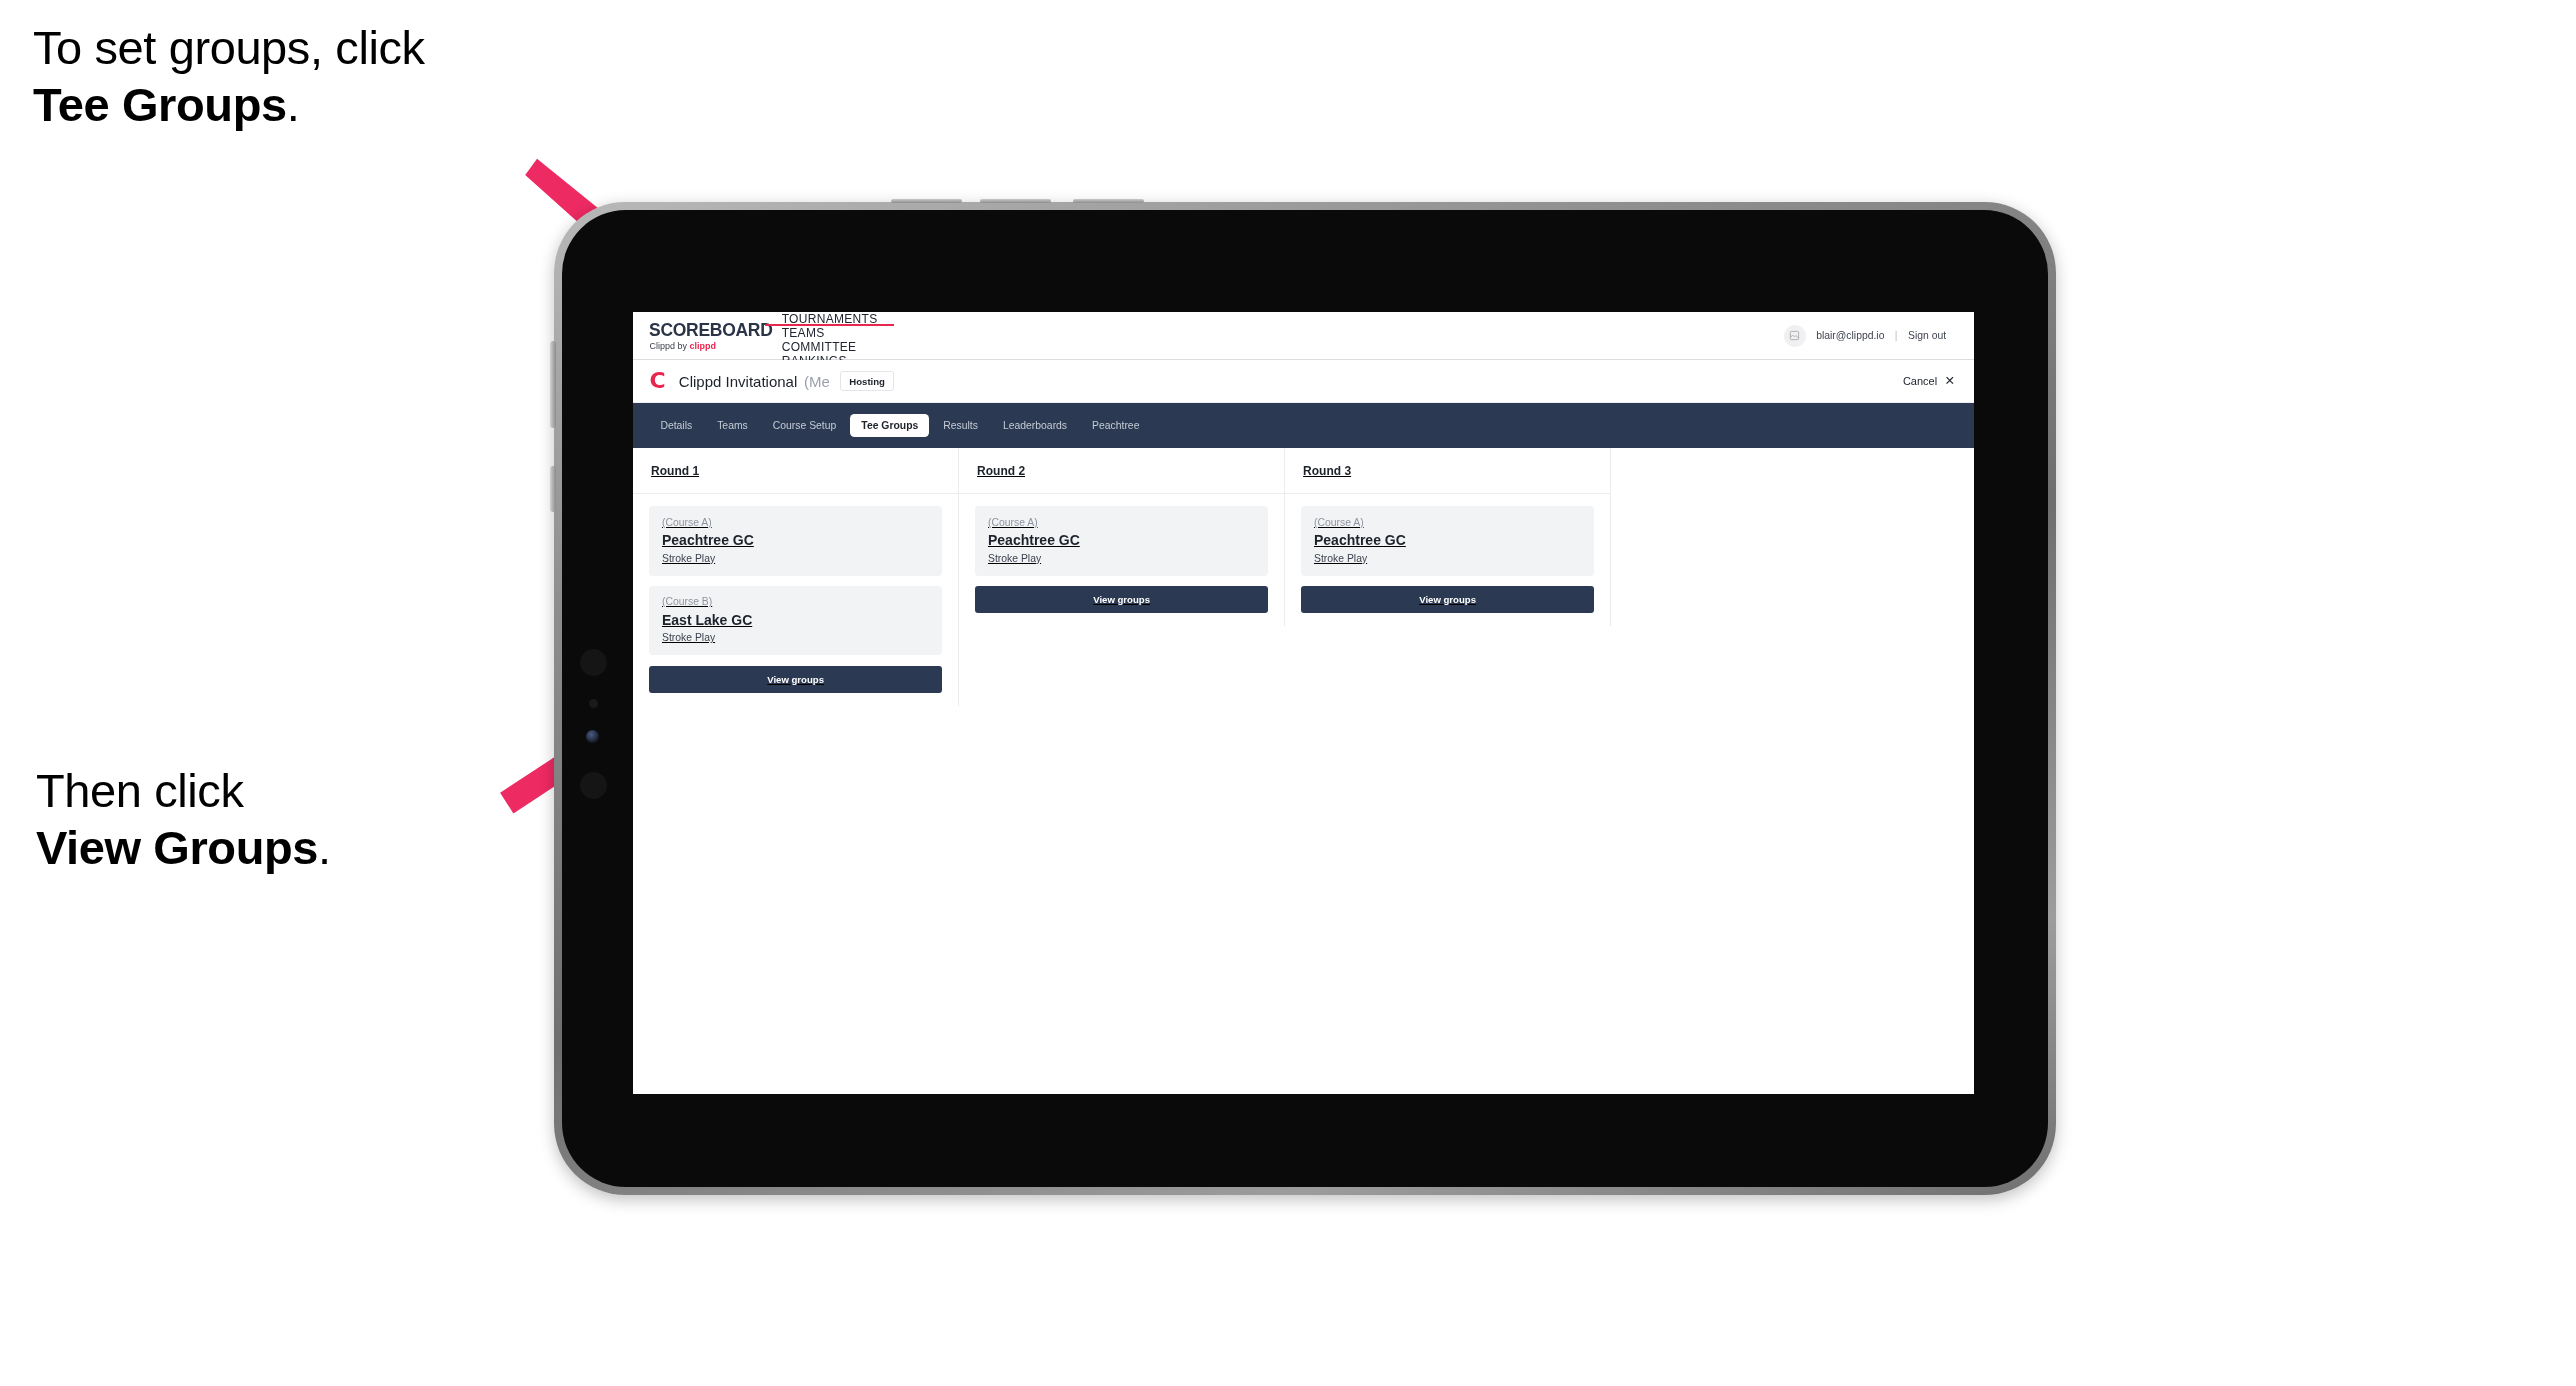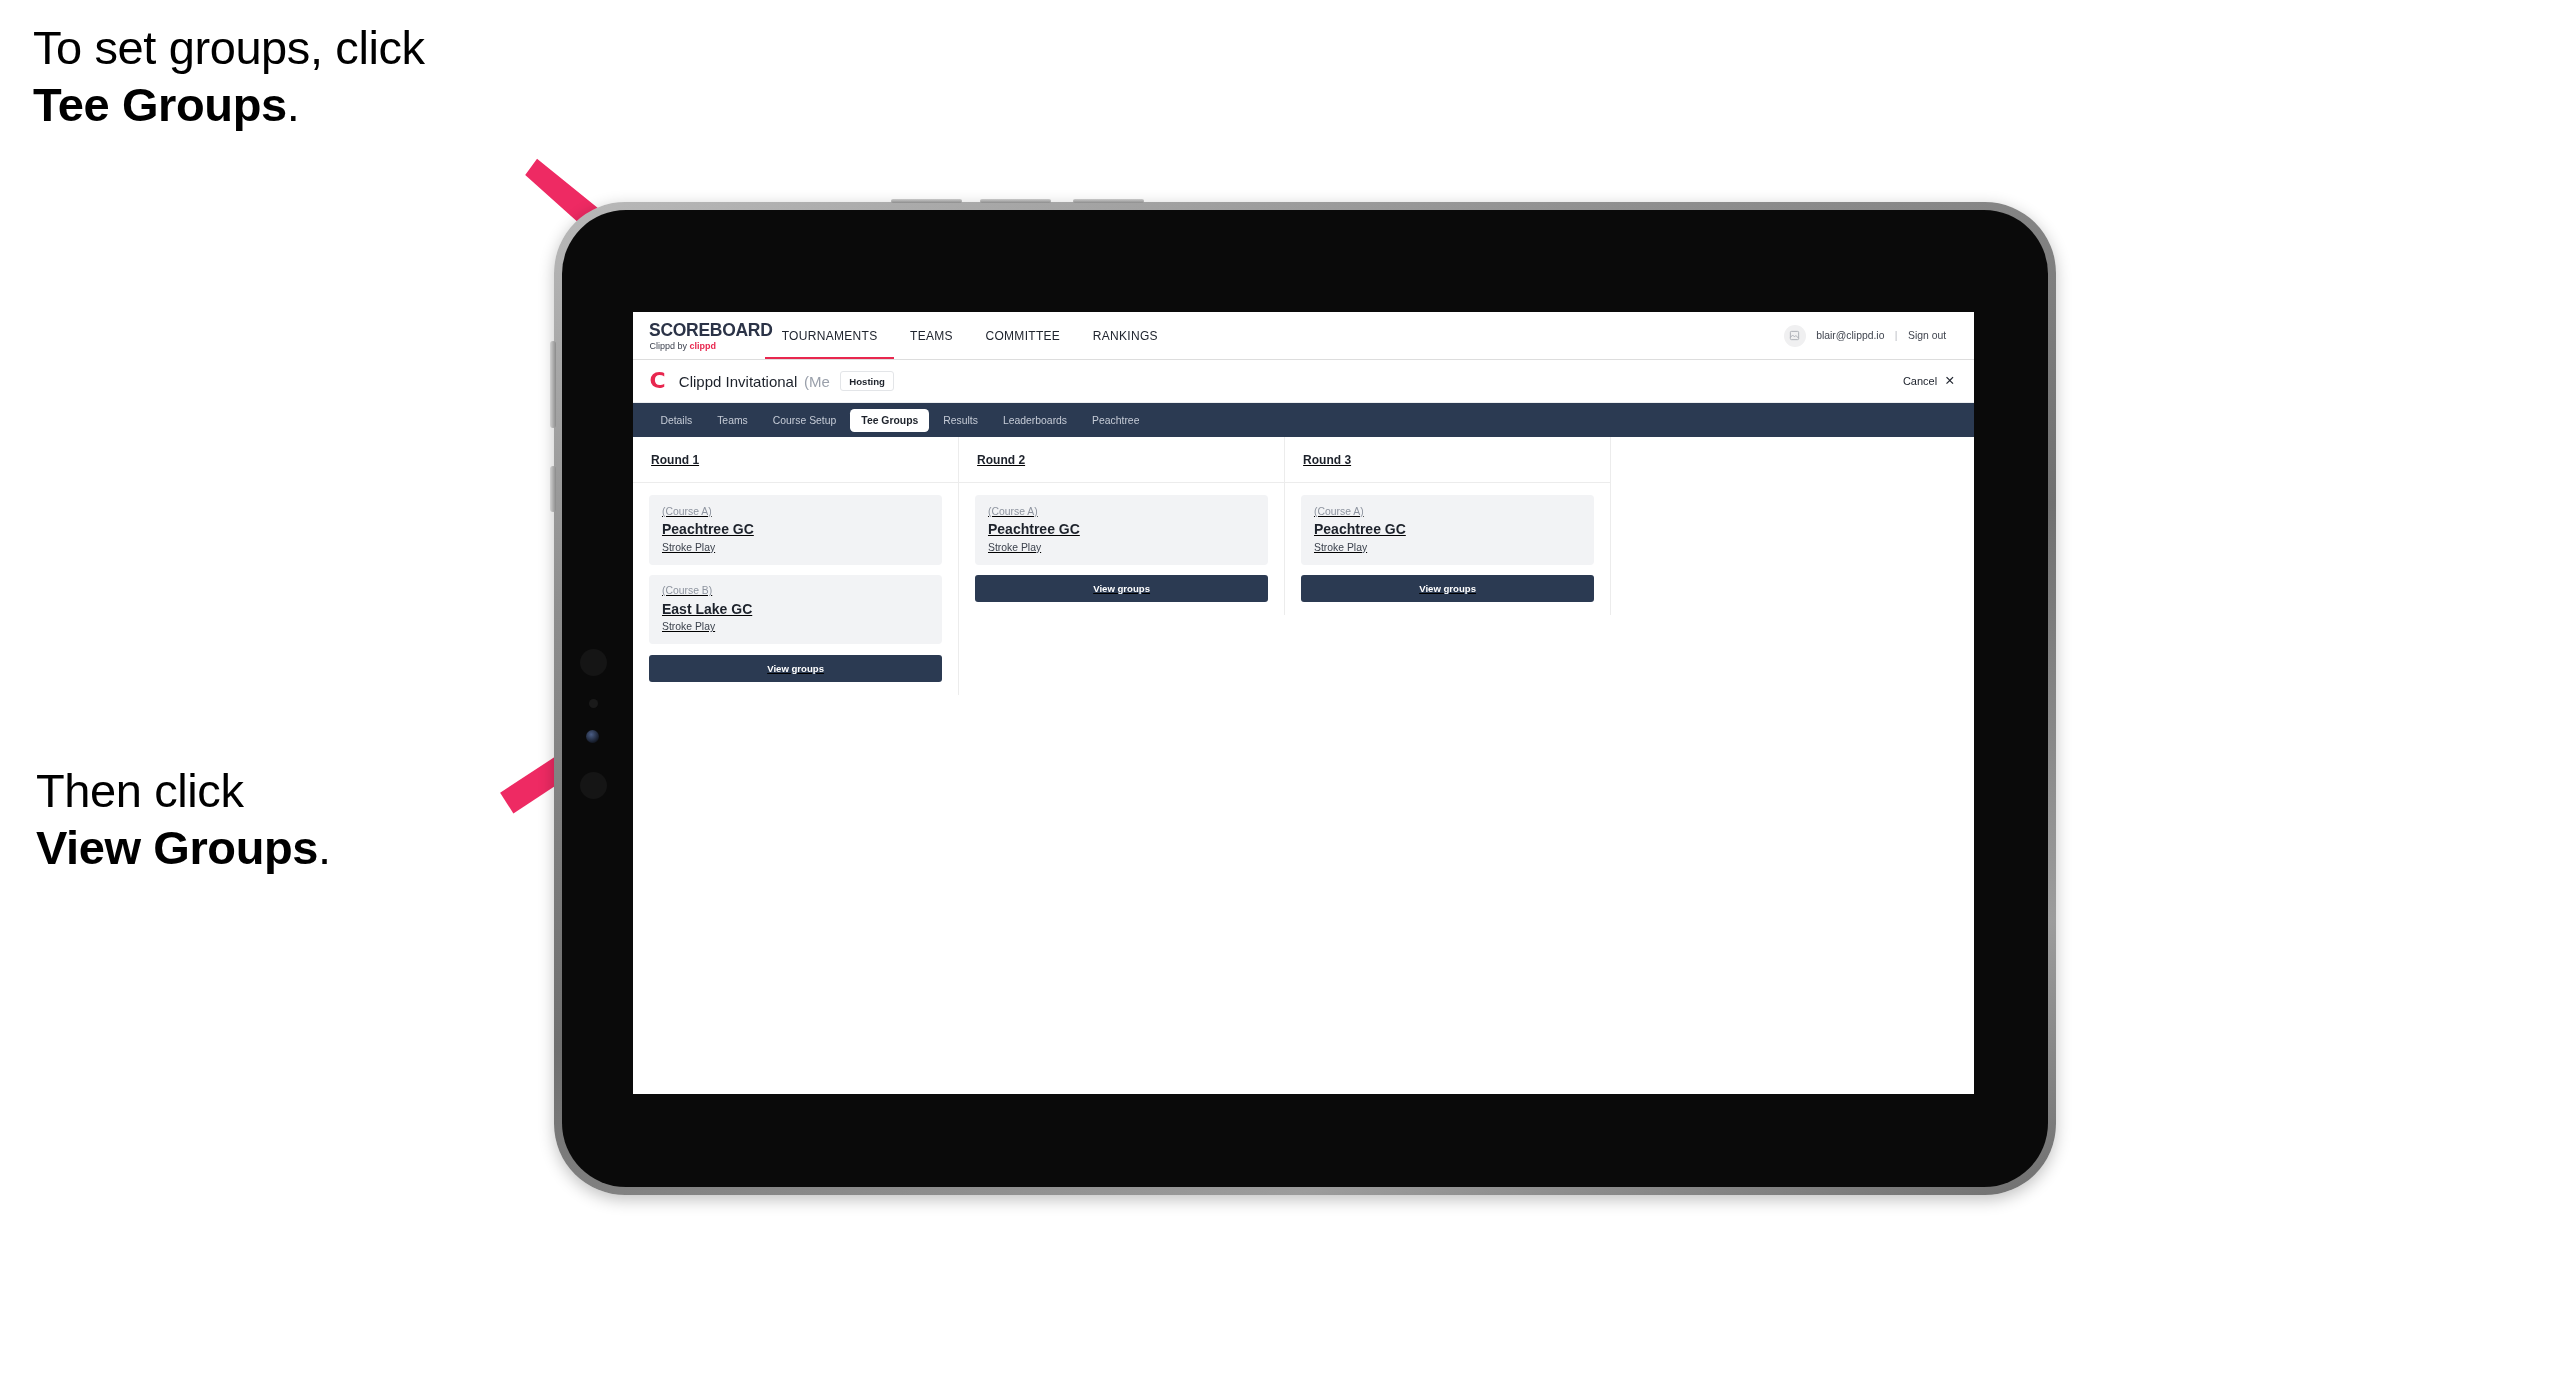--- a/index.html
+++ b/index.html
@@ -136,20 +136,21 @@
     font-size: 9px;
     color: #3a3f4c;
     white-space: nowrap;
   }
   #brand-sub .brand-accent { color: #e8274f; font-weight: bold; }
 
   #nav-links {
     display: flex;
     align-items: stretch;
     margin-left: 18px;
+    flex-direction: column;
   }
   .nav-link {
     display: flex;
     align-items: center;
     padding: 0 16.3px;
     font-size: 12px;
     letter-spacing: 0.3px;
     color: #20252f;
     cursor: pointer;
     position: relative;
@@ -229,21 +230,21 @@
     color: #20252f;
     cursor: pointer;
   }
   #cancel-x {
     font-size: 12.6px;
     line-height: 1;
   }
 
   
   #tab-strip {
-    height: 34px;
+    height: 45px;
     background: #2b3a52;
     display: flex;
     align-items: center;
     padding-left: 16.3px;
     gap: 3px;
   }
   .tab {
     font-size: 10.4px;
     color: #c5cbd6;
     padding: 6px 11px;

